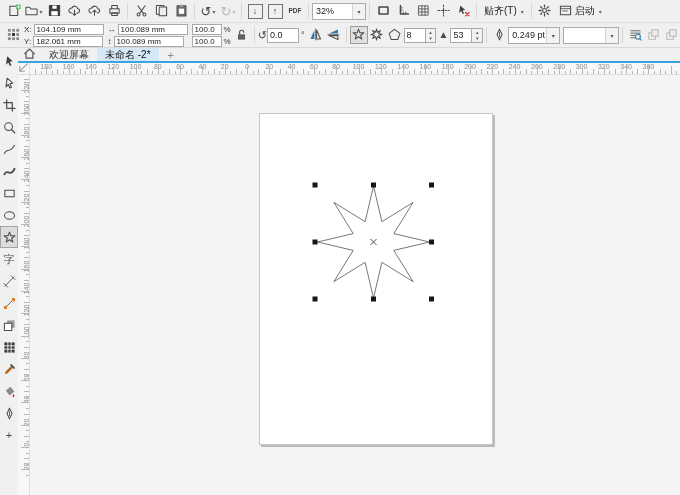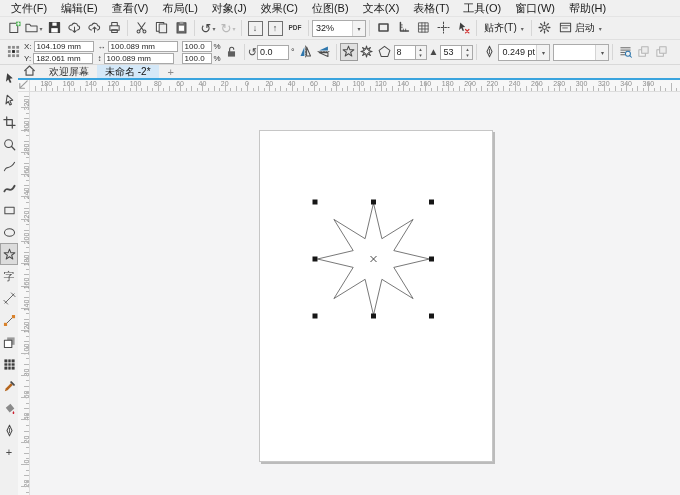--- a/index.html
+++ b/index.html
@@ -20,21 +20,21 @@
 .pdf{font-size:6.5px;font-weight:bold;color:#3c3c3c;line-height:6px;text-align:center}
 .combo{height:17px;background:#fff;border:1px solid #ababab;display:flex;align-items:center;font-size:9px;padding-left:3px;color:#222}
 .combo .arrow{margin-left:auto;width:13px;align-self:stretch;border-left:1px solid #d4d4d4;background:#f3f3f3;display:flex;align-items:center;justify-content:center;font-size:6px;color:#555}
 .labelbtn{display:flex;align-items:center;gap:3px;padding:0 4px;font-size:10px;color:#222}
 
 .propbar{height:25px;background:#f0f0f0;display:flex;align-items:center;padding-left:4px;border-bottom:1px solid #d9d9d9;font-size:8px;color:#333}
 .stack{display:flex;flex-direction:column;gap:1px;margin:0 2px}
 .frow{display:flex;align-items:center;gap:2px;height:11px}
 .fld{height:11px;border:1px solid #a9a9a9;background:#fff;font:8px "Liberation Sans",sans-serif;padding:0 2px;color:#222}
 .fbig{height:15px;font-size:9px}
-.w60{width:60px}.w58{width:70px}.w30{width:30px}.w32{width:32px}.w22{width:22px}
+.w60{width:70px}.w58{width:70px}.w30{width:30px}.w32{width:32px}.w22{width:22px}
 .pbtn{width:18px;height:18px;display:flex;align-items:center;justify-content:center;color:#4a4a4a;flex:none}
 .pbtn.active{background:#e0e0e0;box-shadow:inset 0 0 0 1px #9b9b9b}
 .pbtn.disabled{opacity:.35}
 .spin{display:flex;flex-direction:column;width:11px;height:15px;border:1px solid #a9a9a9;border-left:none;background:#f2f2f2}
 .spin span{flex:1;font-size:5px;line-height:6px;text-align:center;color:#555}
 .pblbl{font-size:8px;color:#333}
 .deg{font-size:9px;color:#333;margin:0 2px}
 
 .main{flex:1;display:flex;min-height:0}
 .toolbox{width:18px;background:#f0f0f0;display:flex;flex-direction:column;align-items:center;padding-top:2px}
@@ -58,34 +58,20 @@
 .vtick{position:absolute;right:0;height:1px;background:#b8b8b8}
 .canvas{flex:1;position:relative;background:#f4f4f5;overflow:hidden}
 .page{position:absolute;left:229px;top:38px;width:234px;height:332px;background:#fff;border:1px solid #c6c6c6;box-shadow:2px 2px 0 rgba(130,130,130,.5)}
 #overlay{position:absolute;left:0;top:0}
 </style>
 </head>
 <body>
 
 <div id="app">
 
-  <div class="menubar" id="menubar">
-      <span class="menu-item">文件(F)</span>
-      <span class="menu-item">编辑(E)</span>
-      <span class="menu-item">查看(V)</span>
-      <span class="menu-item">布局(L)</span>
-      <span class="menu-item">对象(J)</span>
-      <span class="menu-item">效果(C)</span>
-      <span class="menu-item">位图(B)</span>
-      <span class="menu-item">文本(X)</span>
-      <span class="menu-item">表格(T)</span>
-      <span class="menu-item">工具(O)</span>
-      <span class="menu-item">窗口(W)</span>
-      <span class="menu-item">帮助(H)</span>
-    </div>
 
   <div class="toolbar">
     <span class="tbtn">
         <i><svg viewBox="0 0 14 14" width="13" height="13" fill="none" stroke="#4a4a4a" stroke-width="1.1" stroke-linecap="round" stroke-linejoin="round">
             <rect x="2" y="2.5" width="8.5" height="10"></rect>
             <rect x="8.7" y="0.7" width="4.8" height="4.8" fill="#4caf50" stroke="none"></rect>
             <path d="M11.1 1.6v3M9.6 3.1h3" stroke="#fff" stroke-width="1"></path>
           </svg></i>
       </span>
     <span class="tbtn">

